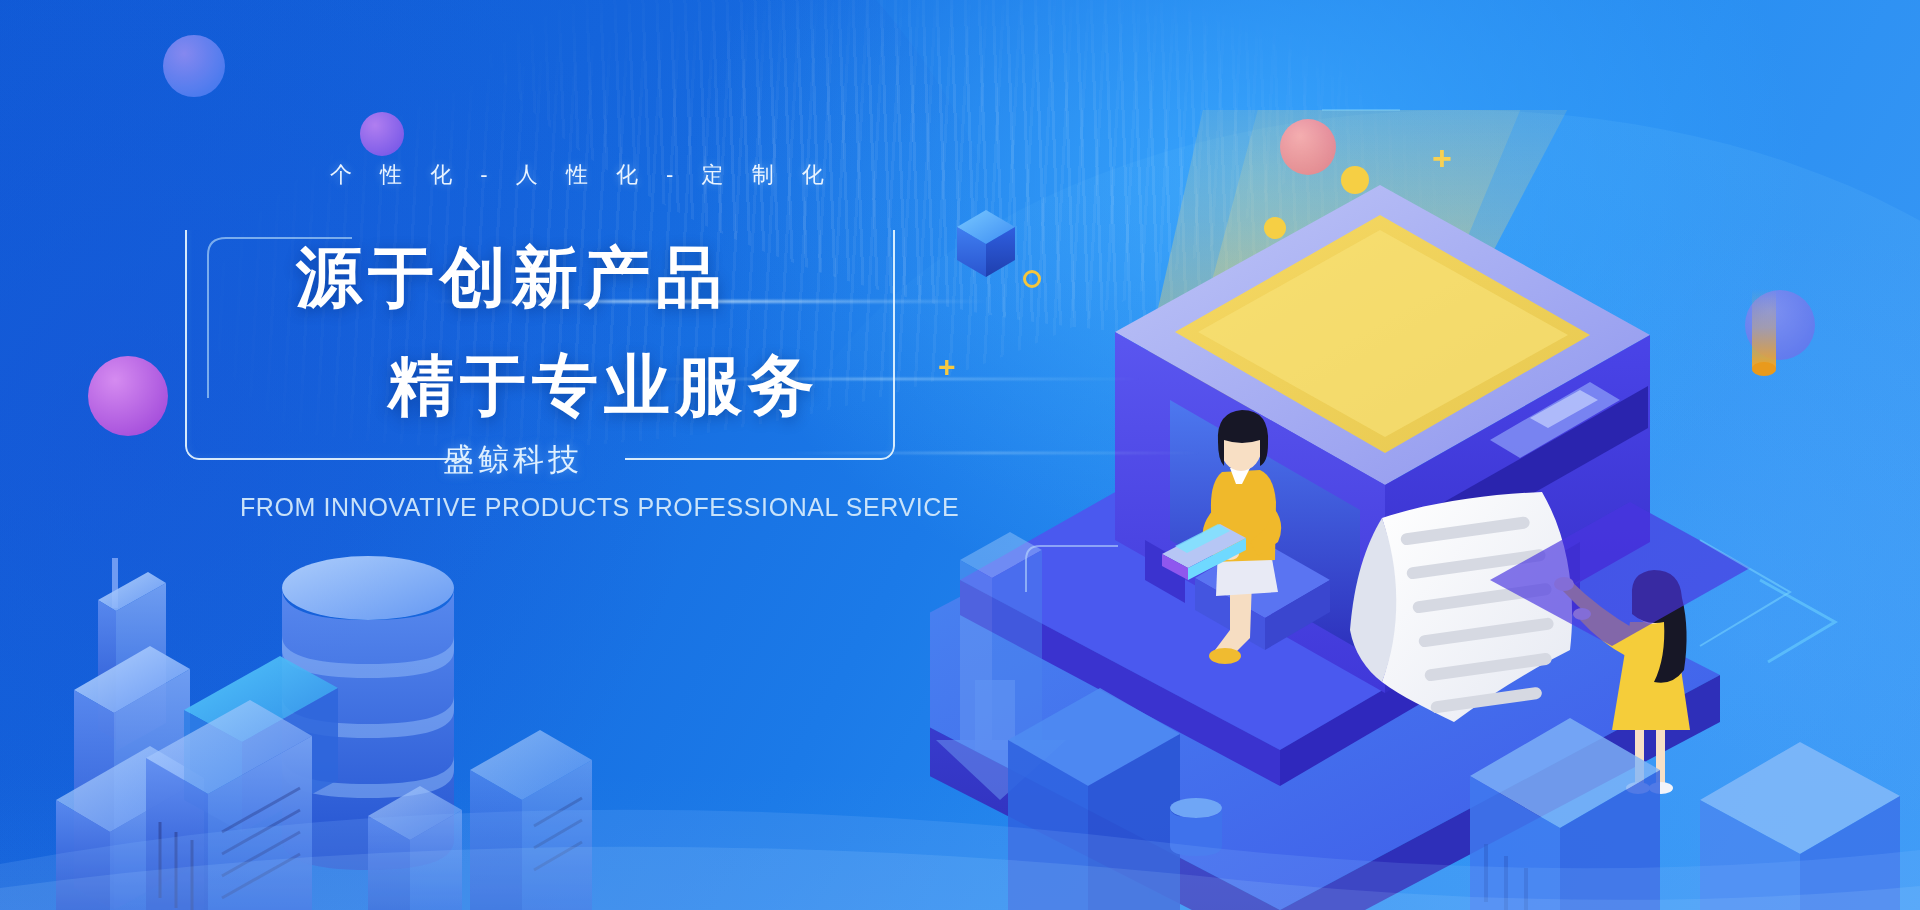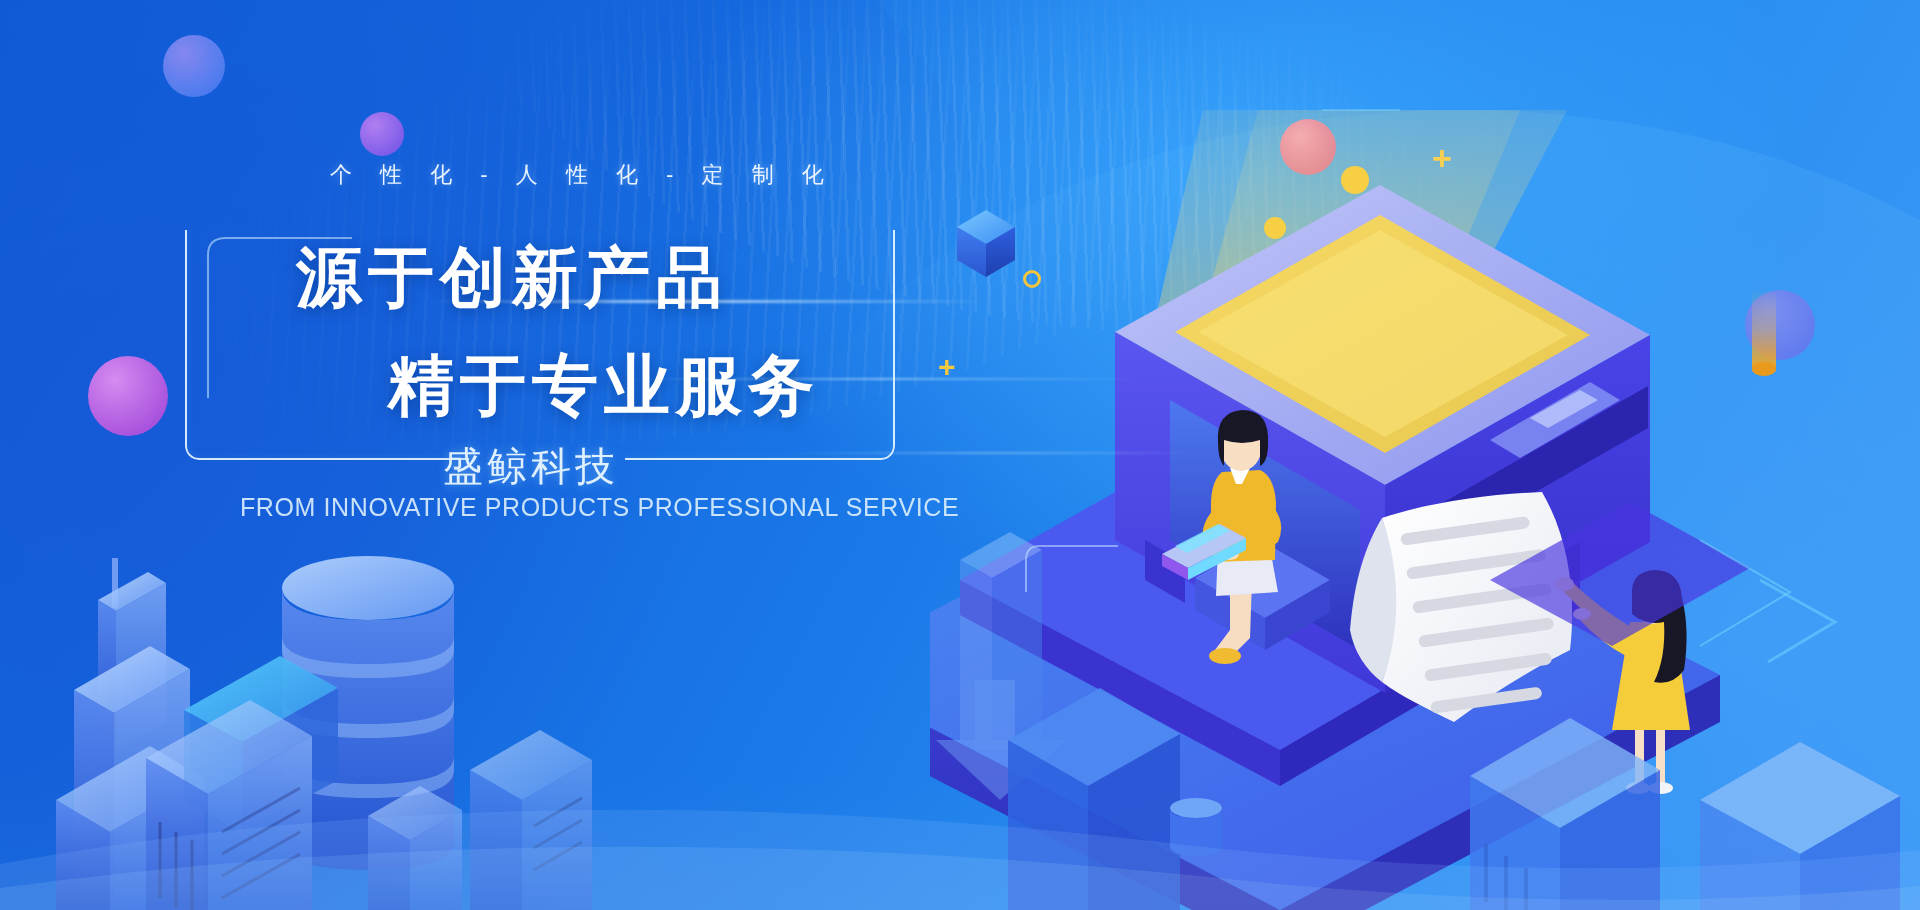--- a/index.html
+++ b/index.html
@@ -121,21 +121,21 @@
     position:absolute; color:#ffffff; font-weight:700;
     font-size:66px; letter-spacing:6px; line-height:1;
     text-shadow:0 3px 14px rgba(0,40,110,.45);
     white-space:nowrap;
   }
   .hl-1{ left:296px; top:244px; }
   .hl-2{ left:388px; top:352px; }
 
   .brandline{
     position:absolute; left:443px; top:439px;
-    color:#dff0ff; font-size:40px; letter-spacing:4px; font-weight:400;
+    color:#dff0ff; font-size:31px; letter-spacing:4px; font-weight:400;
     text-shadow:0 0 10px rgba(160,215,255,.5);
     white-space:nowrap;
     font-family:Liberation Serif, serif;
   }
   .engline{
     position:absolute; left:240px; top:493px;
     color:#d3e9fb; font-size:25px; font-weight:400; letter-spacing:.6px;
     white-space:nowrap; opacity:.95;
   }
 

